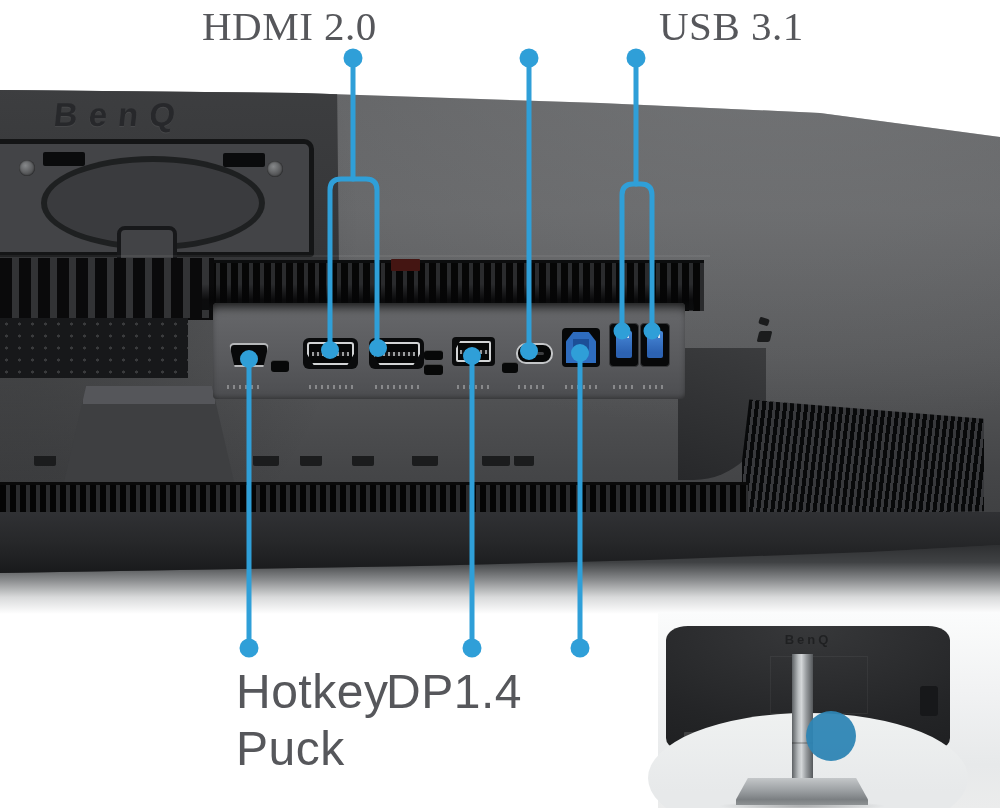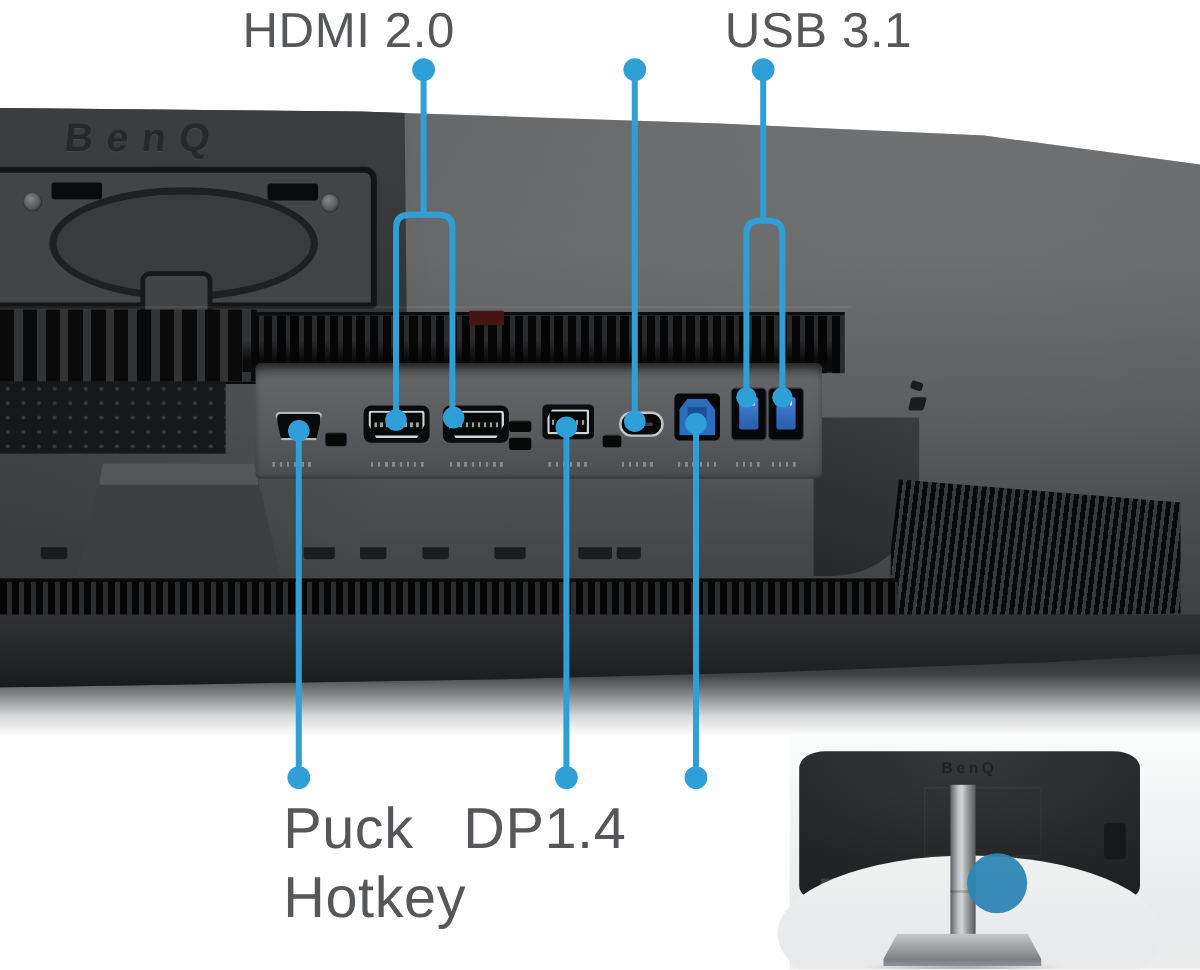--- a/index.html
+++ b/index.html
@@ -1,19 +1,19 @@
 <!DOCTYPE html>
 <html><head>
 <meta charset="utf-8">
 <style>
   html,body{margin:0;padding:0;background:#fff;}
   .scene{position:relative;width:1000px;height:808px;background:#fff;overflow:hidden;
          font-family:"Liberation Sans",sans-serif;}
   .lbl{position:absolute;color:#56575b;letter-spacing:.5px;white-space:nowrap;}
-  .lbl-top{font-size:41px;top:2px;font-weight:400;}
+  .lbl-top{font-size:41px;top:2px;font-weight:400;font-family:Liberation Serif, serif;}
   .lbl-bot{font-size:48px;font-weight:400;line-height:1.18;}
   
   .floor-shadow{position:absolute;left:0;top:538px;width:1000px;height:76px;z-index:1;
     background:linear-gradient(180deg,#27282a 0%,#404244 32%,#8c8e90 56%,#d9dadb 78%,#ffffff 100%);}
   
   .monitor{position:absolute;left:0;top:0;width:1000px;height:808px;z-index:2;
     clip-path:polygon(0px 90px,300px 93px,600px 103px,820px 113px,1000px 137px,
                       1000px 545px,870px 552px,650px 560px,420px 566px,180px 570px,0px 573px);
     background:
       radial-gradient(120% 90% at 78% 4%, rgba(128,130,132,.55) 0%, rgba(0,0,0,0) 55%),
@@ -206,25 +206,25 @@
       <circle cx="249" cy="359" r="9" fill="#2f9fd8"></circle>
       <circle cx="472" cy="356" r="9" fill="#2f9fd8"></circle>
       <circle cx="580" cy="353" r="9" fill="#2f9fd8"></circle>
       <circle cx="249" cy="648" r="9.5" fill="#2f9fd8"></circle>
       <circle cx="472" cy="648" r="9.5" fill="#2f9fd8"></circle>
       <circle cx="580" cy="648" r="9.5" fill="#2f9fd8"></circle>
     </g>
   </svg>
 
   <div class="lbl lbl-top" style="left:202px;">HDMI 2.0</div>
-  <div class="lbl lbl-top" style="left:604px;">USB 3.1</div>
+  <div class="lbl lbl-top" style="left:659px;">USB 3.1</div>
 
   <div class="lbl lbl-bot" style="left:236px;top:664px;">
+    <div>Hotkey</div>
     <div>Puck</div>
-    <div>Hotkey</div>
   </div>
   <div class="lbl lbl-bot" style="left:386px;top:664px;text-align:right;">DP1.4</div>
 
   <div class="inset">
     <div class="ins-el ins-panel"></div>
     <div class="ins-el ins-logo">BenQ</div>
     <div class="ins-el ins-vesa"></div>
     <div class="ins-el ins-tag"></div>
     <div class="ins-el ins-side-tab"></div>
     <div class="ins-el ins-carve"></div>

